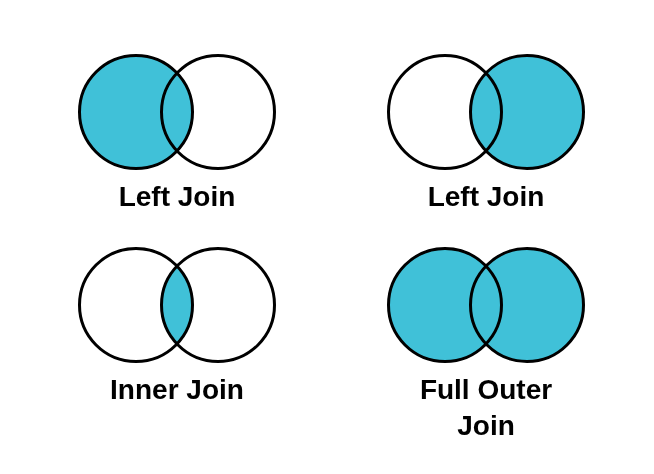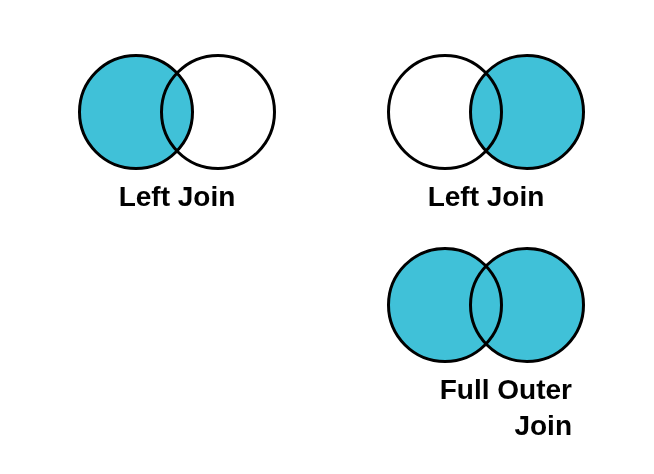--- a/index.html
+++ b/index.html
@@ -33,21 +33,20 @@
     margin-top: 6px;
     font-size: 28px;
     font-weight: bold;
     line-height: 36px;
     color: #000000;
   }
   .label.narrow {
     max-width: 172px;
     margin-left: auto;
     margin-right: auto;
-    text-align: right;
   }
 </style>
 </head>
 <body>
 
 <div id="canvas">
 
   <div class="cell" style="left:17px; top:51px;">
     <svg class="venn" viewBox="0 0 202 122" width="202" height="122">
       <circle cx="60" cy="61" r="56.5" stroke="none" fill="#40C1D8"></circle>
@@ -59,20 +58,33 @@
 
   <div class="cell" style="left:326px; top:51px;">
     <svg class="venn" viewBox="0 0 202 122" width="202" height="122">
       <circle cx="142" cy="61" r="56.5" stroke="none" fill="#40C1D8"></circle>
       <circle class="outline" cx="60" cy="61" r="56.5" stroke="#000000"></circle>
       <circle class="outline" cx="142" cy="61" r="56.5" stroke="#000000"></circle>
     </svg>
     <div class="label">Left Join</div>
   </div>
 
+  <div class="cell" style="left:17px; top:244px;">
+    <svg class="venn" viewBox="0 0 202 122" width="202" height="122">
+      <defs>
+        <clipPath id="clip-inner-left">
+          <circle cx="60" cy="61" r="56.5"></circle>
+        </clipPath>
+      </defs>
+      <circle cx="142" cy="61" r="56.5" stroke="none" clip-path="url(#clip-inner-left)" fill="#40C1D8"></circle>
+      <circle class="outline" cx="60" cy="61" r="56.5" stroke="#000000"></circle>
+      <circle class="outline" cx="142" cy="61" r="56.5" stroke="#000000"></circle>
+    </svg>
+    <div class="label">Inner Join</div>
+  </div>
 
   <div class="cell" style="left:326px; top:244px;">
     <svg class="venn" viewBox="0 0 202 122" width="202" height="122">
       <circle cx="60" cy="61" r="56.5" stroke="none" fill="#40C1D8"></circle>
       <circle cx="142" cy="61" r="56.5" stroke="none" fill="#40C1D8"></circle>
       <circle class="outline" cx="60" cy="61" r="56.5" stroke="#000000"></circle>
       <circle class="outline" cx="142" cy="61" r="56.5" stroke="#000000"></circle>
     </svg>
     <div class="label narrow">Full Outer Join</div>
   </div>

